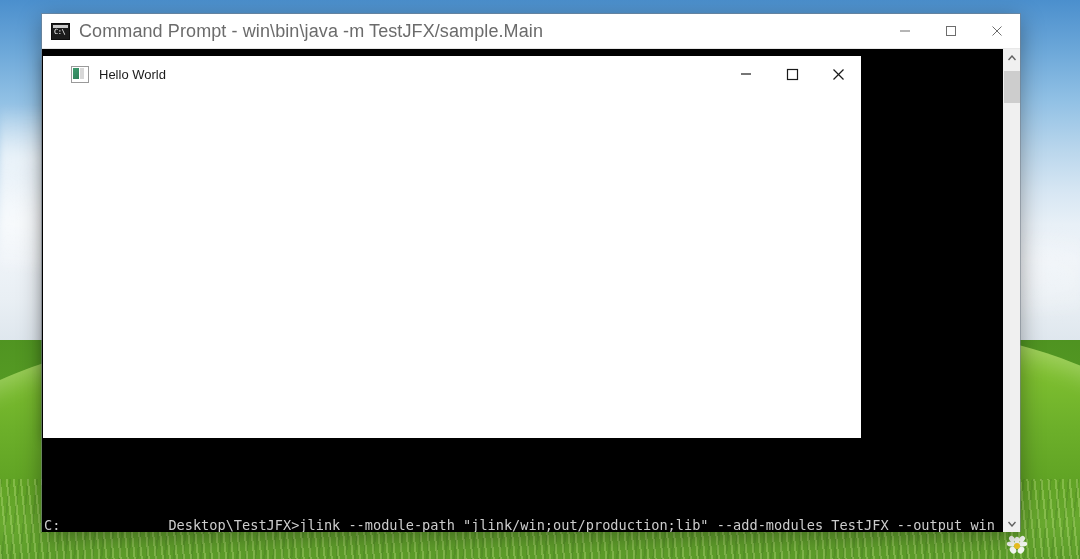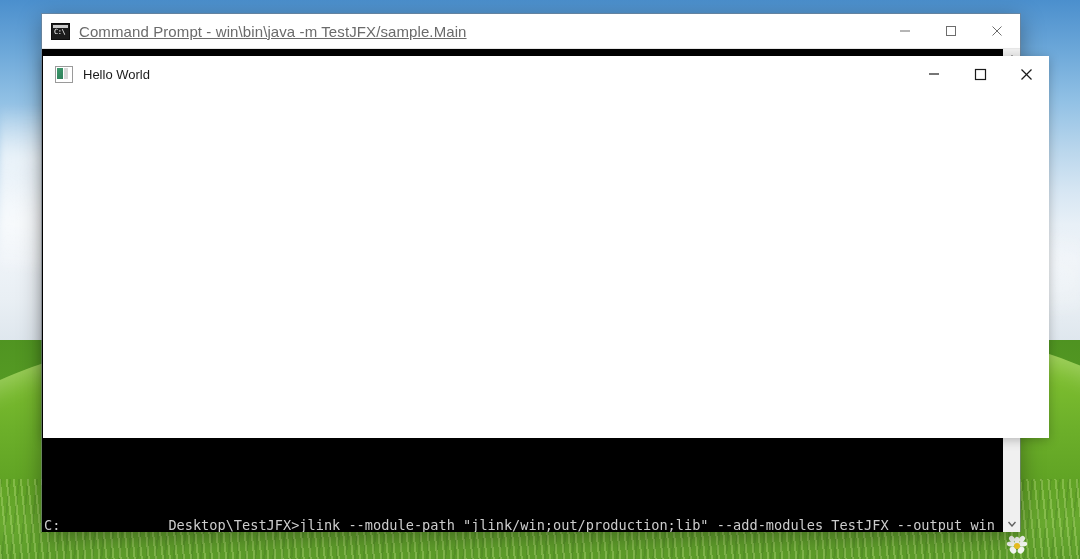--- a/index.html
+++ b/index.html
@@ -96,25 +96,24 @@
   }
   #cmd-icon .glyph {
     position: absolute; left: 2px; top: 4px;
     color: #ffffff;
     font-family: "DejaVu Sans Mono", monospace;
     font-size: 7px;
     line-height: 8px;
     letter-spacing: -0.5px;
   }
   #cmd-title-text {
-    font-size: 15px;
+    font-size: 18px;
     color: #6b6b6b;
     white-space: nowrap;
     letter-spacing: 0.1px;
-    text-decoration: underline;
   }
   .win-controls {
     position: absolute; right: 0; top: 0; height: 34px;
     display: flex; align-items: stretch;
   }
   .win-btn {
     width: 46px;
     display: flex; align-items: center; justify-content: center;
     color: #6d6d6d;
   }
@@ -173,23 +172,24 @@
   }
   #sb-track {
     position: absolute; left: 0; top: 17px; width: 16px; bottom: 17px;
     background: #f0f0f0;
   }
 
   
   #hello-window {
     position: absolute;
     left: 43px; top: 56px;
-    width: 1006px; height: 382px;
+    width: 802px; height: 382px;
     background: #ffffff;
     box-shadow: 0 2px 10px rgba(0,0,0,0.25);
+    padding-left: 16px;
   }
   #hello-titlebar {
     position: relative;
     height: 36px;
     background: #ffffff;
     display: flex; align-items: center;
   }
   #hello-icon {
     width: 16px; height: 15px;
     margin-left: 12px; margin-right: 10px;

